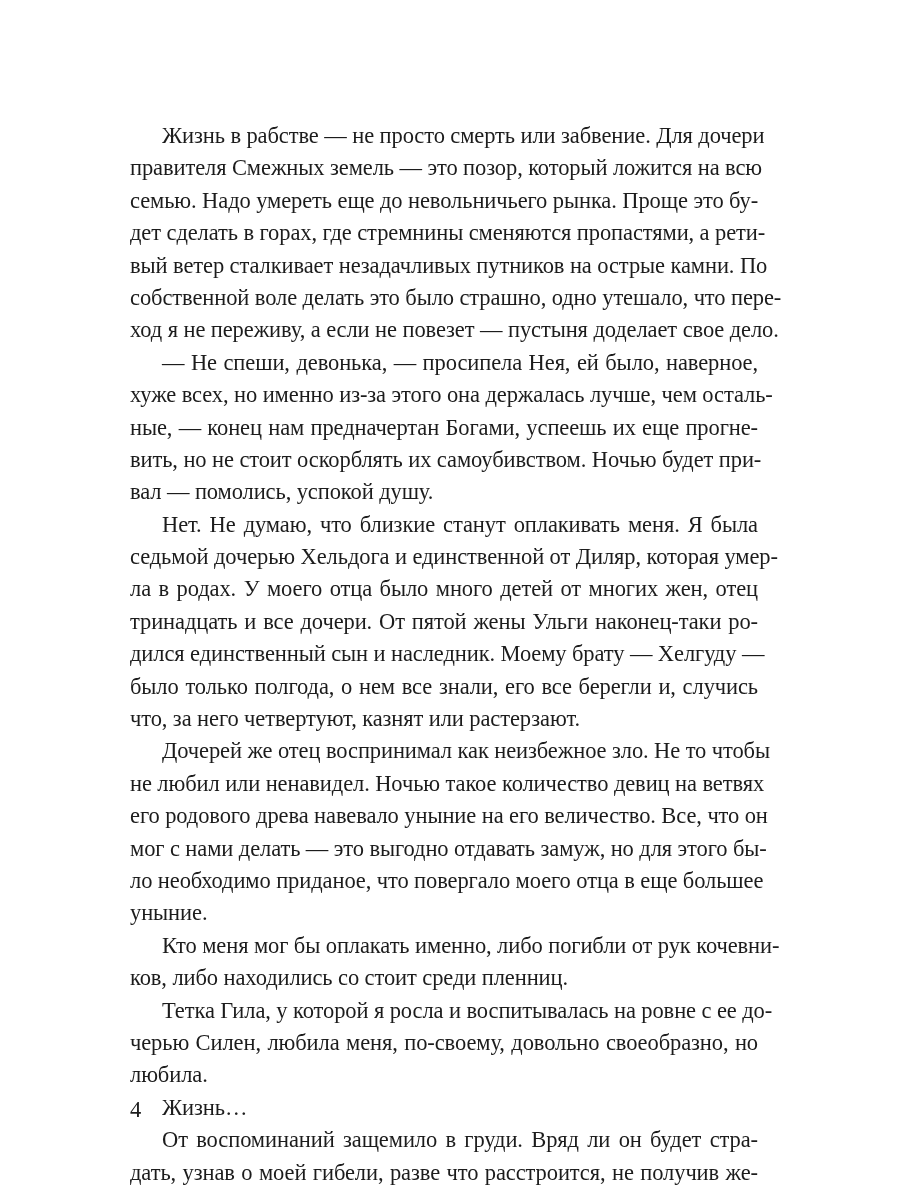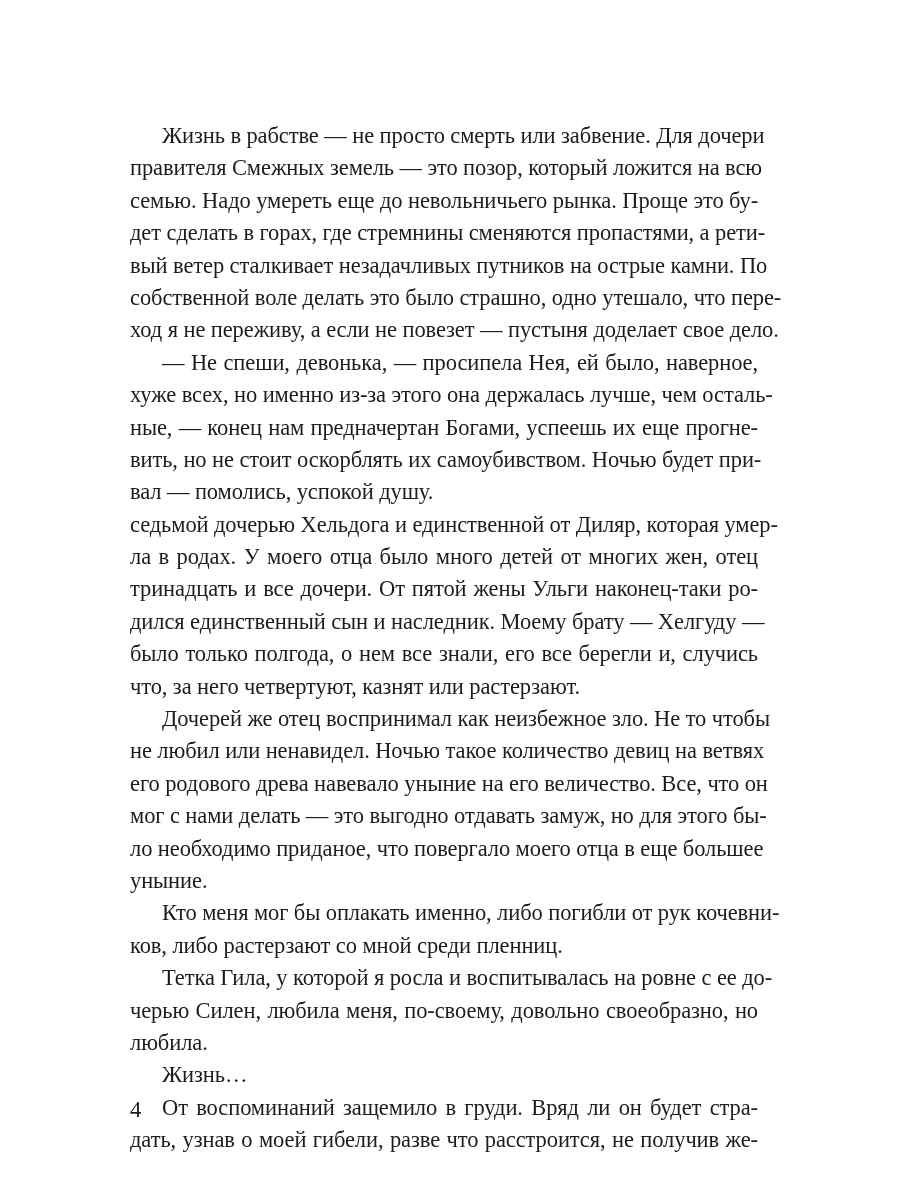--- a/index.html
+++ b/index.html
@@ -38,40 +38,41 @@
 
   <div>
     <span class="line indent">— Не спеши, девонька, — просипела Нея, ей было, наверное,</span>
     <span class="line">хуже всех, но именно из-за этого она держалась лучше, чем осталь-</span>
     <span class="line">ные, — конец нам предначертан Богами, успеешь их еще прогне-</span>
     <span class="line">вить, но не стоит оскорблять их самоубивством. Ночью будет при-</span>
     <span class="line last">вал — помолись, успокой душу.</span>
   </div>
 
   <div>
+    <span class="line indent">Нет. Не думаю, что близкие станут оплакивать меня. Я была</span>
     <span class="line">седьмой дочерью Хельдога и единственной от Диляр, которая умер-</span>
     <span class="line">ла в родах. У моего отца было много детей от многих жен, отец</span>
     <span class="line">тринадцать и все дочери. От пятой жены Ульги наконец-таки ро-</span>
     <span class="line">дился единственный сын и наследник. Моему брату — Хелгуду —</span>
     <span class="line">было только полгода, о нем все знали, его все берегли и, случись</span>
     <span class="line last">что, за него четвертуют, казнят или растерзают.</span>
   </div>
 
   <div>
     <span class="line indent">Дочерей же отец воспринимал как неизбежное зло. Не то чтобы</span>
     <span class="line">не любил или ненавидел. Ночью такое количество девиц на ветвях</span>
     <span class="line">его родового древа навевало уныние на его величество. Все, что он</span>
     <span class="line">мог с нами делать — это выгодно отдавать замуж, но для этого бы-</span>
     <span class="line">ло необходимо приданое, что повергало моего отца в еще большее</span>
     <span class="line last">уныние.</span>
   </div>
 
   <div>
     <span class="line indent">Кто меня мог бы оплакать именно, либо погибли от рук кочевни-</span>
-    <span class="line last">ков, либо растерзают со мной среди пленниц.</span>
+    <span class="line last">ков, либо находились со стоит среди пленниц.</span>
   </div>
 
   <div>
     <span class="line indent">Тетка Гила, у которой я росла и воспитывалась на ровне с ее до-</span>
     <span class="line">черью Силен, любила меня, по-своему, довольно своеобразно, но</span>
     <span class="line last">любила.</span>
   </div>
 
   <div>
     <span class="line indent last">Жизнь…</span>

